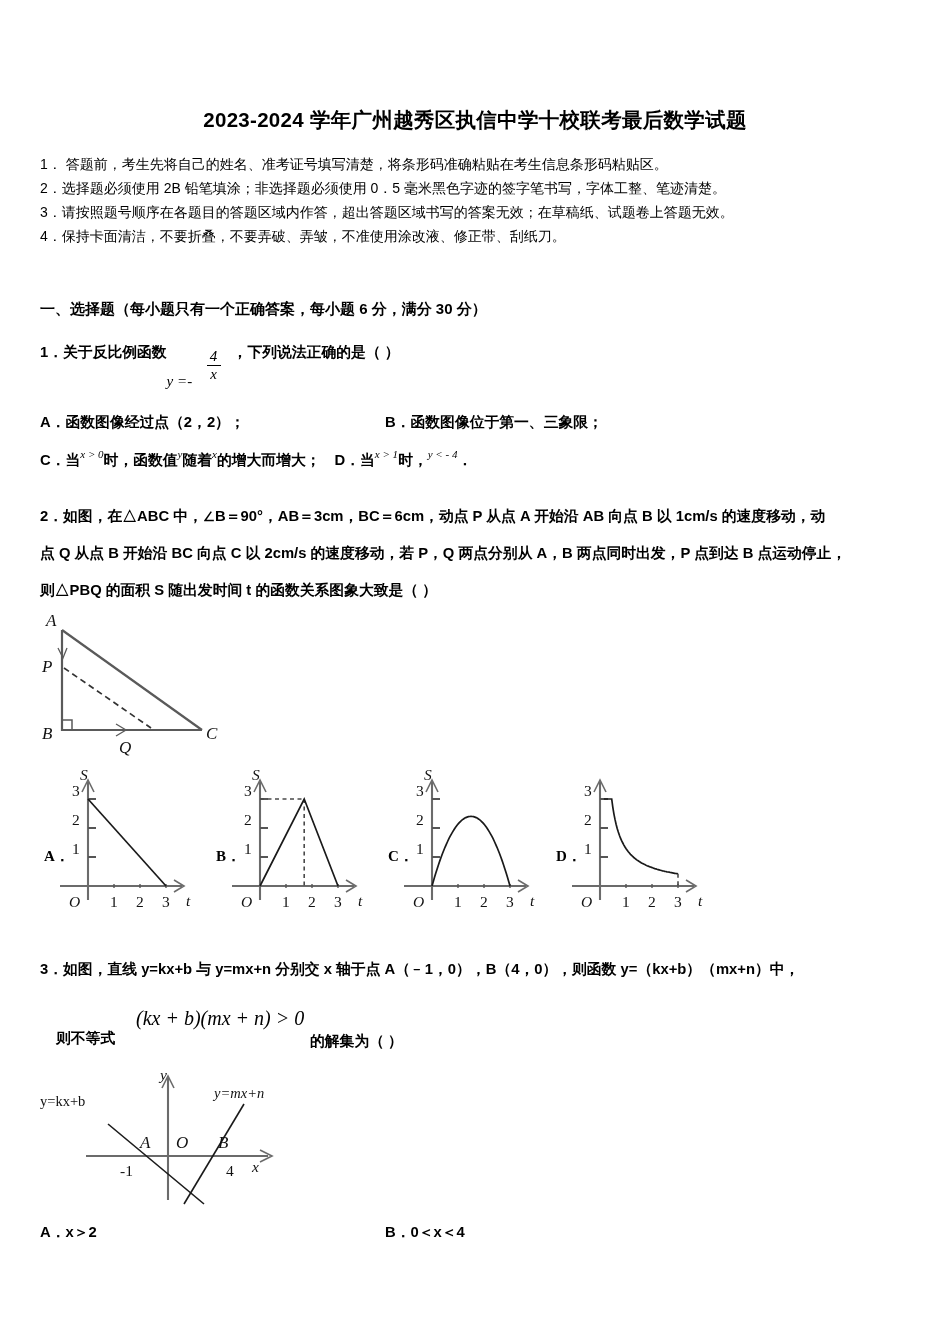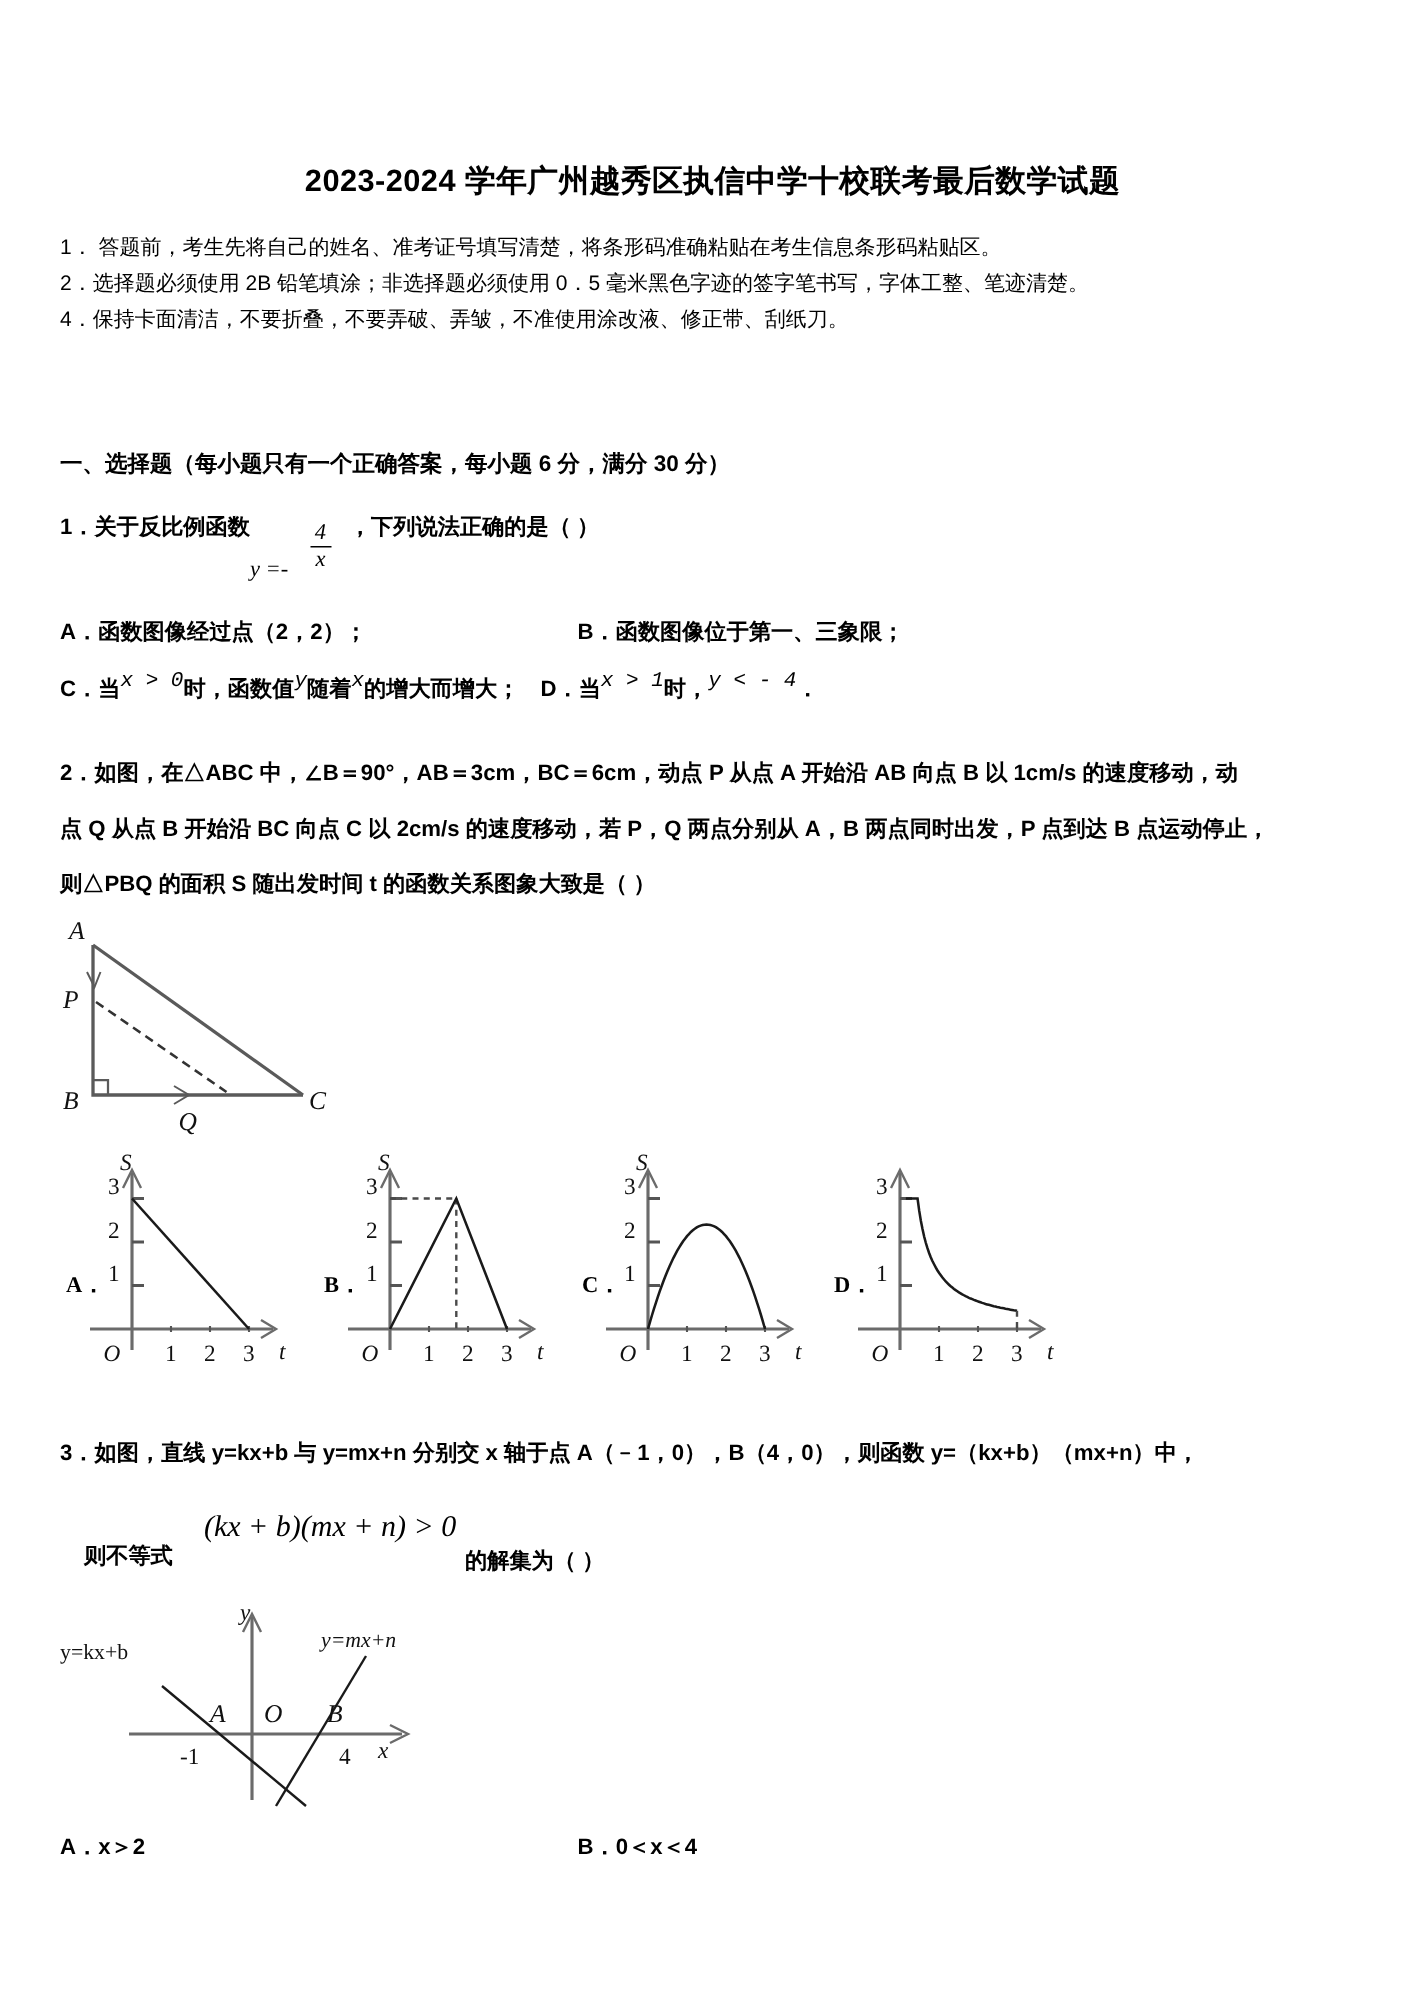--- a/index.html
+++ b/index.html
@@ -66,22 +66,22 @@
     display:inline-block; text-align:center;
   }
   .fracwrap .fr .nu{ display:block; font-size:15px; line-height:15px; }
   .fracwrap .fr .bar{ display:block; border-top:1.1px solid #000; width:14px; margin:1px auto; }
   .fracwrap .fr .de{ display:block; font-size:15px; line-height:15px; }
 
   #q1-options-ab { position:absolute; left:40px; top:406px; width:890px; }
   #q1-options-cd { position:absolute; left:40px; top:444px; width:890px; }
   .opt-a { display:inline-block; width:345px; }
   .sup {
-    font-family:Liberation Mono, monospace;
-    font-style:italic; font-weight:normal; font-size:14px;
+    font-family:Liberation Serif, serif;
+    font-style:italic; font-weight:normal; font-size:11px;
     position:relative; top:-7px;
   }
 
   
   #q2 { position:absolute; left:40px; top:498px; width:890px; }
   #q2 .qtext { line-height:37px; }
 
   
   #q3 { position:absolute; left:40px; top:952px; width:895px; }
   #q3 .l1 { line-height:34px; }
@@ -124,20 +124,21 @@
 </head>
 <body>
 
 <div class="page">
 
   <div class="title">2023-2024 学年广州越秀区执信中学十校联考最后数学试题</div>
 
   <div class="notice-block">
     <div class="notice-line">1．  答题前，考生先将自己的姓名、准考证号填写清楚，将条形码准确粘贴在考生信息条形码粘贴区。</div>
     <div class="notice-line">2．选择题必须使用 2B 铅笔填涂；非选择题必须使用 0．5 毫米黑色字迹的签字笔书写，字体工整、笔迹清楚。</div>
+    <div class="notice-line">3．请按照题号顺序在各题目的答题区域内作答，超出答题区域书写的答案无效；在草稿纸、试题卷上答题无效。</div>
     <div class="notice-line">4．保持卡面清洁，不要折叠，不要弄破、弄皱，不准使用涂改液、修正带、刮纸刀。</div>
   </div>
 
   <div class="sec-head">一、选择题（每小题只有一个正确答案，每小题 6 分，满分 30 分）</div>
 
   <div id="q1">
     <div class="qtext q1row">
       <span>1．</span><span>关于反比例函数</span><span class="fracwrap"><span class="yeq">y =-</span><span class="fr">
             <span class="nu">4</span>
             <span class="bar"></span>

